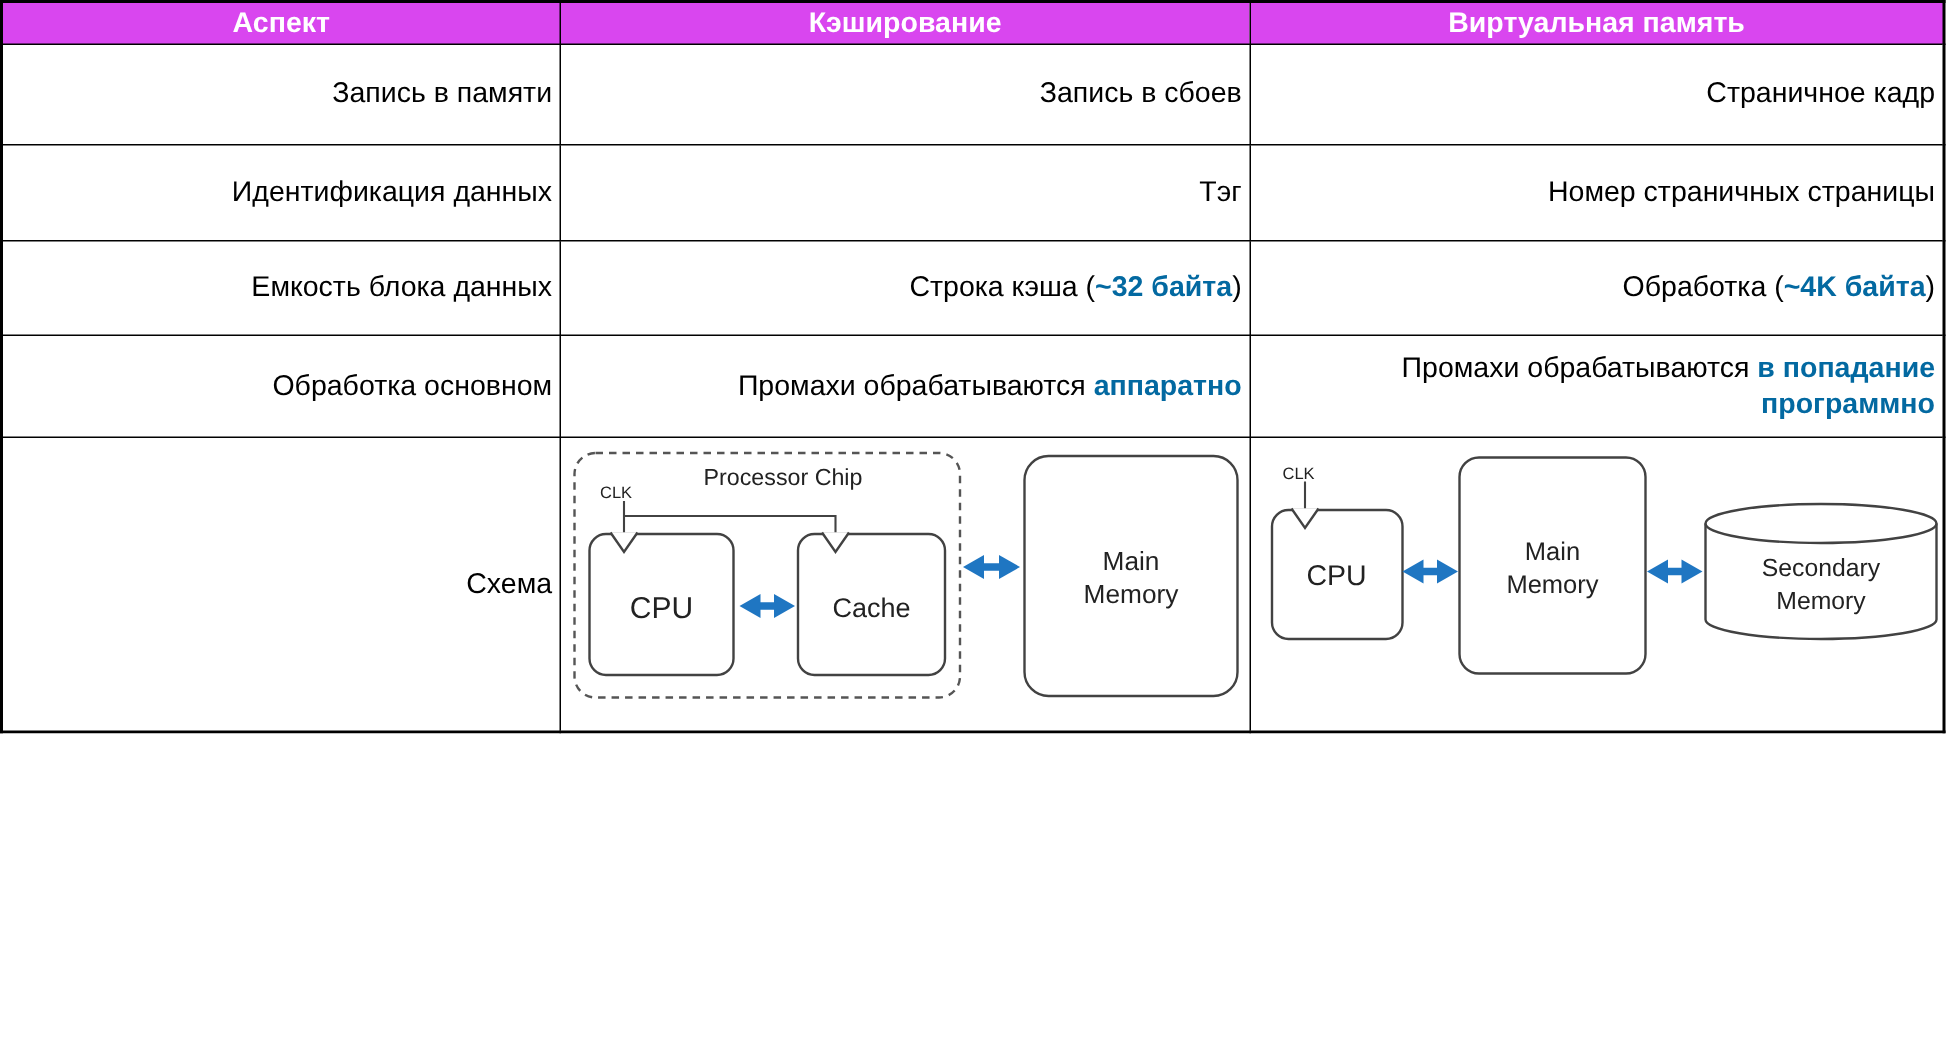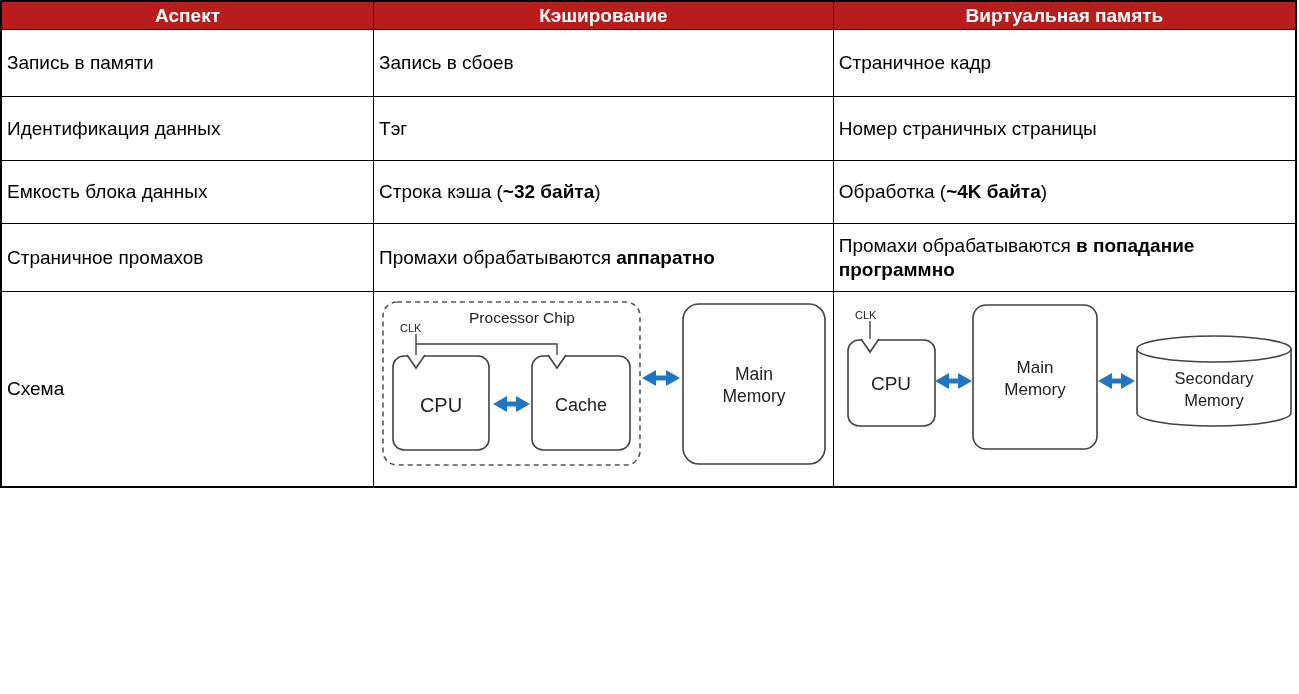--- a/index.html
+++ b/index.html
@@ -3,24 +3,24 @@
 <meta charset="utf-8">
 <style>
   html,body{margin:0;padding:0;background:#fff;}
   body{font-family:"Liberation Sans","DejaVu Sans",sans-serif;color:#000;}
   .cmp-table{border-collapse:collapse;table-layout:fixed;width:1297px;margin:0;
              border:2px solid #000;background:#fff;}
   .cmp-table col.c1{width:372px}
   .cmp-table col.c2{width:459px}
   .cmp-table col.c3{width:462px}
   .cmp-table th, .cmp-table td{border:1px solid #000;padding:0 5px;vertical-align:middle;
-             font-size:19px;line-height:1.25;overflow:hidden;}
-  .cmp-table th{background:#b91c1c;color:#fff;font-weight:bold;text-align:center;
+             font-size:19px;line-height:1.25;overflow:hidden;text-align:right;}
+  .cmp-table th{background:#d946ef;color:#fff;font-weight:bold;text-align:center;
              height:27px;font-size:19px;padding:0 4px;}
-  .red{color:#000000;font-weight:bold;}
+  .red{color:#0369a1;font-weight:bold;}
   tr.r1 td{height:66px} tr.r2 td{height:63px} tr.r3 td{height:62px}
   tr.r4 td{height:66px} tr.r5 td{height:86px} tr.r6 td{height:62px}
   tr.r7 td{height:67px} tr.r8 td{height:188px}
   td.diagram{padding:0;vertical-align:top;}
   svg text{font-family:"Liberation Sans","DejaVu Sans",sans-serif;fill:#222;}
   .boxline{fill:none;stroke:#424242;stroke-width:1.6;}
   .thinline{fill:none;stroke:#424242;stroke-width:1.4;}
   .notch{fill:#fff;stroke:#424242;stroke-width:1.6;}
   .arr{fill:#1F76C2;}
   .arrline{stroke:#1F76C2;stroke-width:5;}
@@ -51,21 +51,21 @@
       <td>Идентификация данных</td>
       <td><span>Тэг</span></td>
       <td><span>Номер страничных страницы</span></td>
     </tr>
     <tr class="r3">
       <td>Емкость блока данных</td>
       <td><span>Строка кэша (</span><span class="red">~32 байта</span><span>)</span></td>
       <td><span>Обработка (</span><span class="red">~4K байта</span><span>)</span></td>
     </tr>
     <tr class="r7">
-      <td>Страничное промахов</td>
+      <td>Обработка основном</td>
       <td><span>Промахи обрабатываются </span><span class="red">аппаратно</span></td>
       <td><span>Промахи обрабатываются </span><span class="red">в попадание</span><br><span class="red">программно</span></td>
     </tr>
     <tr class="r8">
       <td>Схема</td>
       <td class="diagram">
         <svg width="459" height="188" viewBox="0 0 459 188">
 
           <rect x="9" y="10" width="257" height="163" rx="14" fill="none" stroke="#555" stroke-width="1.6" stroke-dasharray="5 4"></rect>
           <text x="148" y="31" font-size="15.5" text-anchor="middle">Processor Chip</text>

